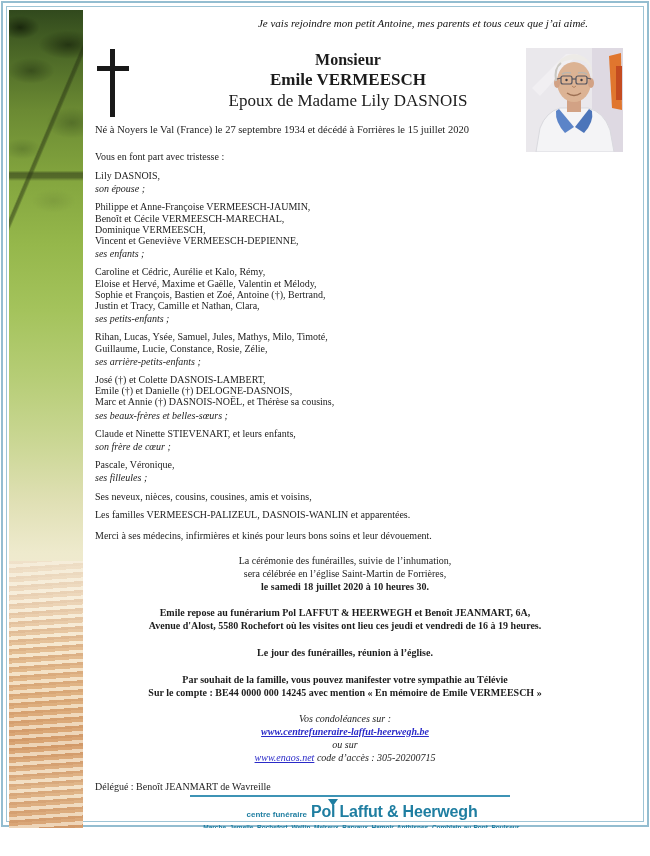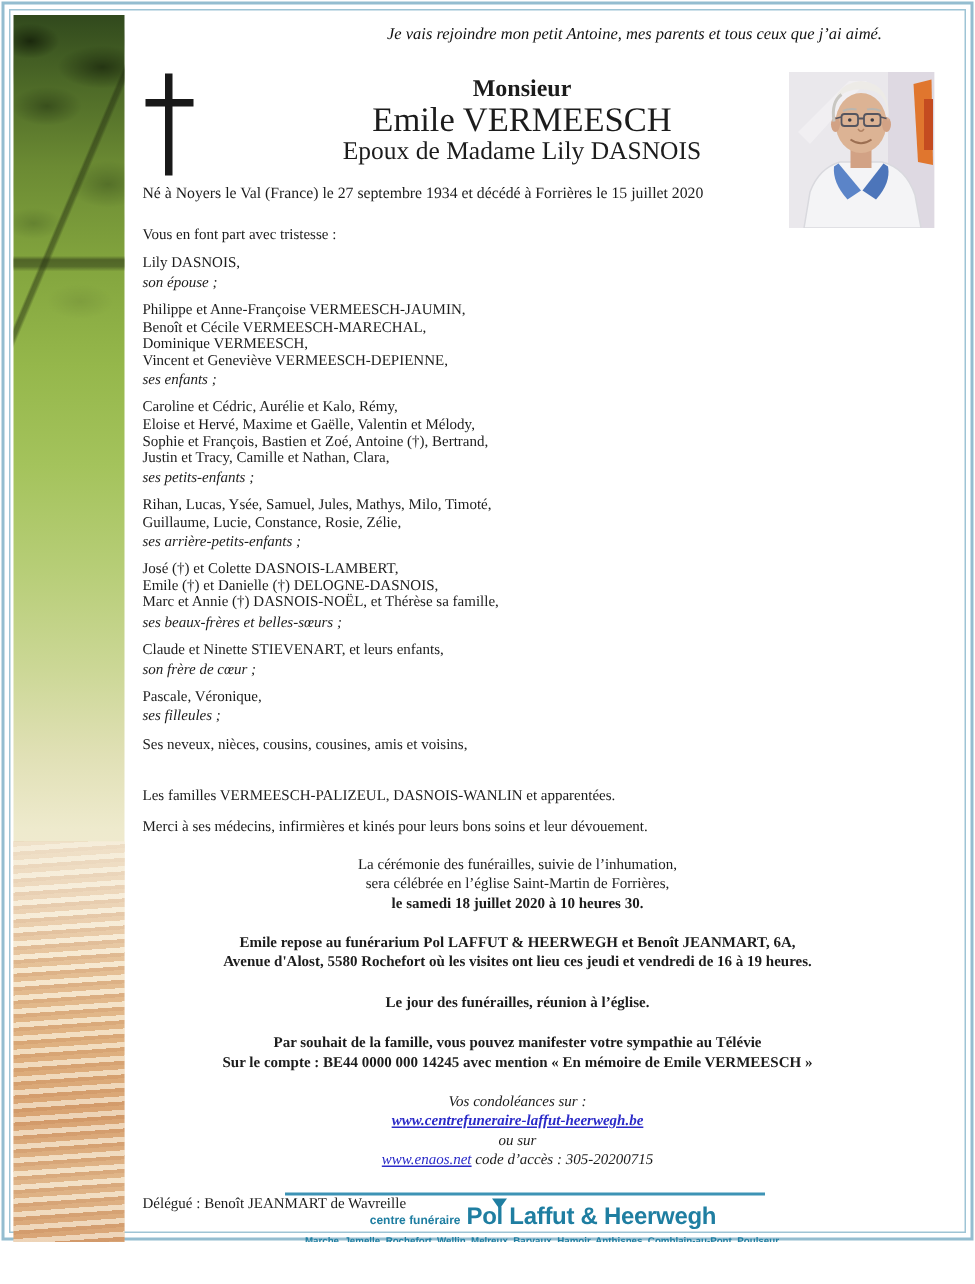--- a/index.html
+++ b/index.html
@@ -49,31 +49,31 @@
   .portrait { position:absolute; left:526px; top:48px; width:97px; height:104px; }
   .portrait svg { display:block; }
 
   
   .tagline {
     position:absolute; left:150px; right:62px; top:17px;
     font-style:italic; font-size:11px; text-align:right; color:#111;
   }
   .titles { position:absolute; left:84px; right:38px; top:50px; text-align:center; }
   .title-civility { font-weight:bold; font-size:16px; line-height:19px; }
-  .title-name     { font-weight:normal; font-size:23px; line-height:21px; }
+  .title-name     { font-weight:bold; font-size:17px; line-height:21px; }
   .title-spouse   { font-size:17px;  line-height:22px; }
   .birth-line { position:absolute; left:95px; top:124px; font-size:10.5px; }
 
   
   .content { position:absolute; left:95px; top:146px; width:500px; font-size:10px; }
   .intro { margin:4px 0 0 0; line-height:13px; }
   .fam-group { margin-top:7px; }
   .fam-line  { line-height:11.2px; white-space:nowrap; }
   .fam-label { margin-top:2px; line-height:11.2px; text-align:left; font-style:italic; padding-right:4px; }
-  .families-line { margin-top:22px; line-height:13px; }
+  .families-line { margin-top:6px; line-height:13px; }
   .merci-line { margin-top:8px; line-height:13px; }
   .center-block { margin-top:12px; text-align:center; }
   .center-block div { line-height:13px;font-family:Liberation Serif, serif; }
   .bold { font-weight:bold; }
   .repose-block { margin-top:13px; }
   .reunion-line { margin-top:14px; text-align:center; font-weight:bold; line-height:13px; }
   .sympathy-block { margin-top:14px; }
   .sympathy-block div { line-height:13.5px; }
   .condolences { margin-top:12px; text-align:center; font-style:italic; }
   .condolences div { line-height:13px; }
@@ -173,21 +173,21 @@
           <div class="fam-label">ses petits-enfants ;</div>
         </div>
         <div class="fam-group">
           <div class="fam-line">Rihan, Lucas, Ysée, Samuel, Jules, Mathys, Milo, Timoté,</div>
           <div class="fam-line">Guillaume, Lucie, Constance, Rosie, Zélie,</div>
           <div class="fam-label">ses arrière-petits-enfants ;</div>
         </div>
         <div class="fam-group">
           <div class="fam-line">José (†) et Colette DASNOIS-LAMBERT,</div>
           <div class="fam-line">Emile (†) et Danielle (†) DELOGNE-DASNOIS,</div>
-          <div class="fam-line">Marc et Annie (†) DASNOIS-NOËL, et Thérèse sa famille,</div>
+          <div class="fam-line">Marc et Annie (†) DASNOIS-NOËL, et Thérèse sa cousins,</div>
           <div class="fam-label">ses beaux-frères et belles-sœurs ;</div>
         </div>
         <div class="fam-group">
           <div class="fam-line">Claude et Ninette STIEVENART, et leurs enfants,</div>
           <div class="fam-label">son frère de cœur ;</div>
         </div>
         <div class="fam-group">
           <div class="fam-line">Pascale, Véronique,</div>
           <div class="fam-label">ses filleules ;</div>
         </div>

